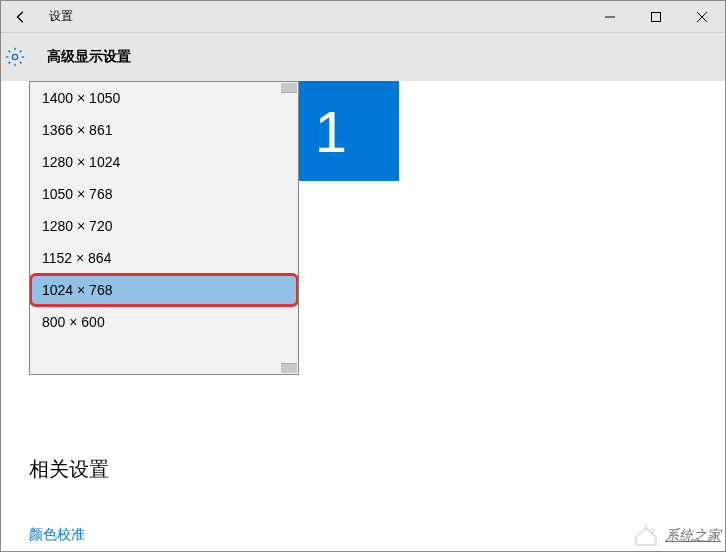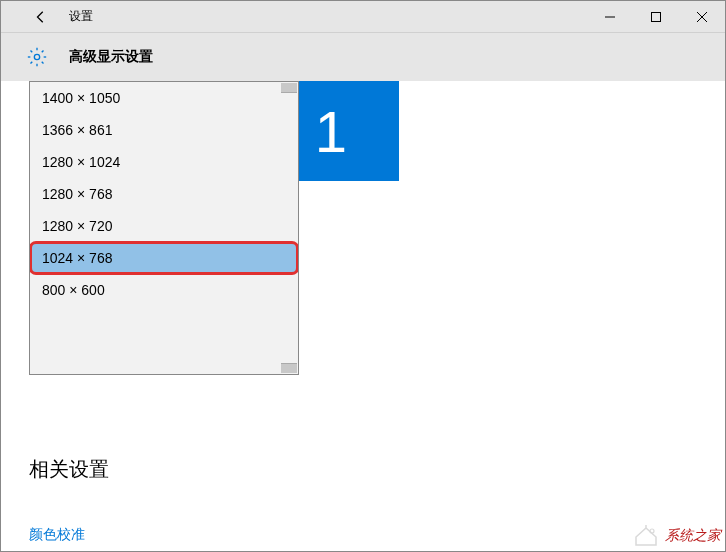--- a/index.html
+++ b/index.html
@@ -9,21 +9,20 @@
     background: #fff;
     border: 1px solid #888;
     overflow: hidden;
     position: relative;
   }
   .titlebar {
     height: 32px;
     background: #e6e6e6;
     display: flex; align-items: center;
     border-bottom: 1px solid #d0d0d0;
-    padding-left: 20px;
   }
   .back-btn {
     width: 40px; height: 100%;
     display: flex; align-items: center; justify-content: center;
     cursor: pointer;
   }
   .back-btn svg { width: 14px; height: 14px; }
   .title-text {
     font-size: 12px; color: #000;
     margin-left: 8px;
@@ -34,21 +33,21 @@
   .win-btn {
     width: 46px; height: 32px;
     display: flex; align-items: center; justify-content: center;
     cursor: pointer;
   }
   .win-btn svg { width: 10px; height: 10px; }
   .subheader {
     height: 48px;
     background: #e6e6e6;
     display: flex; align-items: center;
-    padding-left: 26px;
+    padding-left: 4px;
   }
   .gear { width: 20px; height: 20px; margin-right: 22px; }
   .subtitle {
     font-size: 14px; font-weight: bold; color: #000;
   }
   .content {
     position: relative; padding: 0 28px;
     height: calc(100% - 80px);
   }
   .monitor-tile {
@@ -96,23 +95,23 @@
     position: absolute; left: 28px; top: 375px;
     font-size: 20px; color: #000;
   }
   .link {
     position: absolute; left: 28px; top: 445px;
     font-size: 14px; color: #0078d7;
     cursor: pointer;
   }
   .watermark {
     position: absolute; right: 4px; bottom: 4px;
-    color: #b91c1c; font-size: 14px;
+    color: #737373; font-size: 14px;
     font-style: italic;
-    display: flex; align-items: center; gap: 6px;
+    display: flex; align-items: center; gap: 6px; text-decoration: underline;
   }
   .wm-house { width: 26px; height: 22px; }
 </style>
 </head>
 <body>
 
 <div class="titlebar">
   <div class="back-btn">
     <svg viewBox="0 0 16 16">
         <path d="M10 2 L4 8 L10 14" fill="none" stroke="#000" stroke-width="1.5"></path>
@@ -159,22 +158,23 @@
   <div class="monitor-tile">
     <span>1</span>
   </div>
 
   <div class="dropdown">
     <div class="scroll-nub"></div>
     <div class="dropdown-list" id="res-list">
         <div class="dd-item">1400 × 1050</div>
         <div class="dd-item">1366 × 861</div>
         <div class="dd-item">1280 × 1024</div>
-        <div class="dd-item">1280 × 768</div>
+        <div class="dd-item">1050 × 768</div>
         <div class="dd-item">1280 × 720</div>
+        <div class="dd-item">1152 × 864</div>
         <div class="dd-item selected highlight">1024 × 768</div>
         <div class="dd-item">800 × 600</div>
       </div>
     <div class="scroll-nub bottom"></div>
   </div>
 
   <div class="section-title">相关设置</div>
   <div class="link">颜色校准</div>
 
   <div class="watermark">

